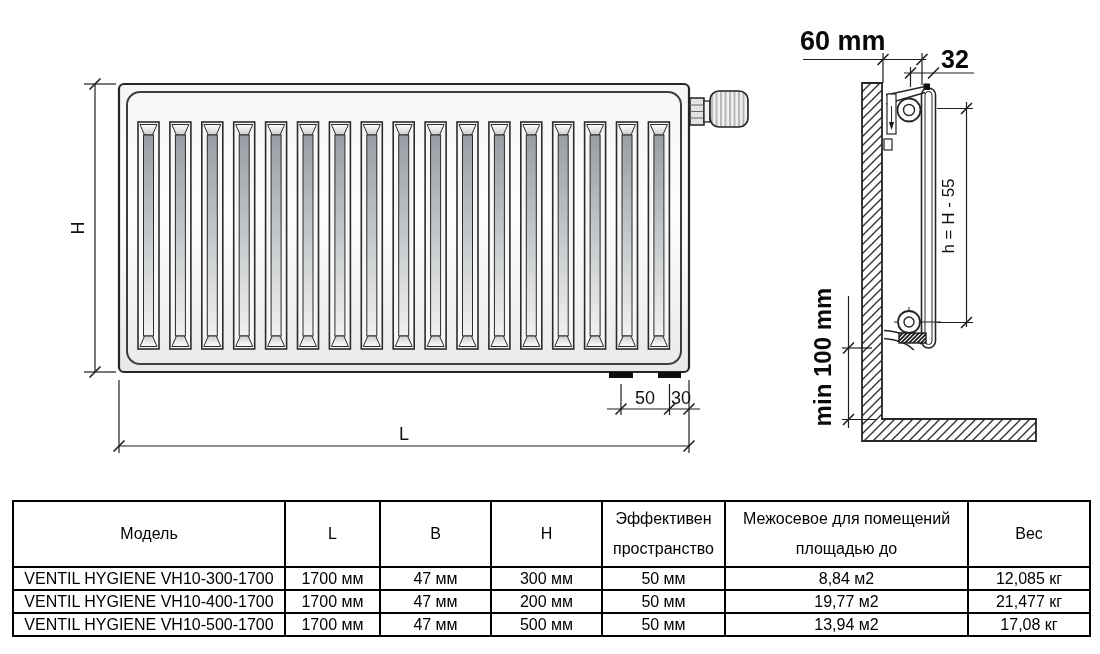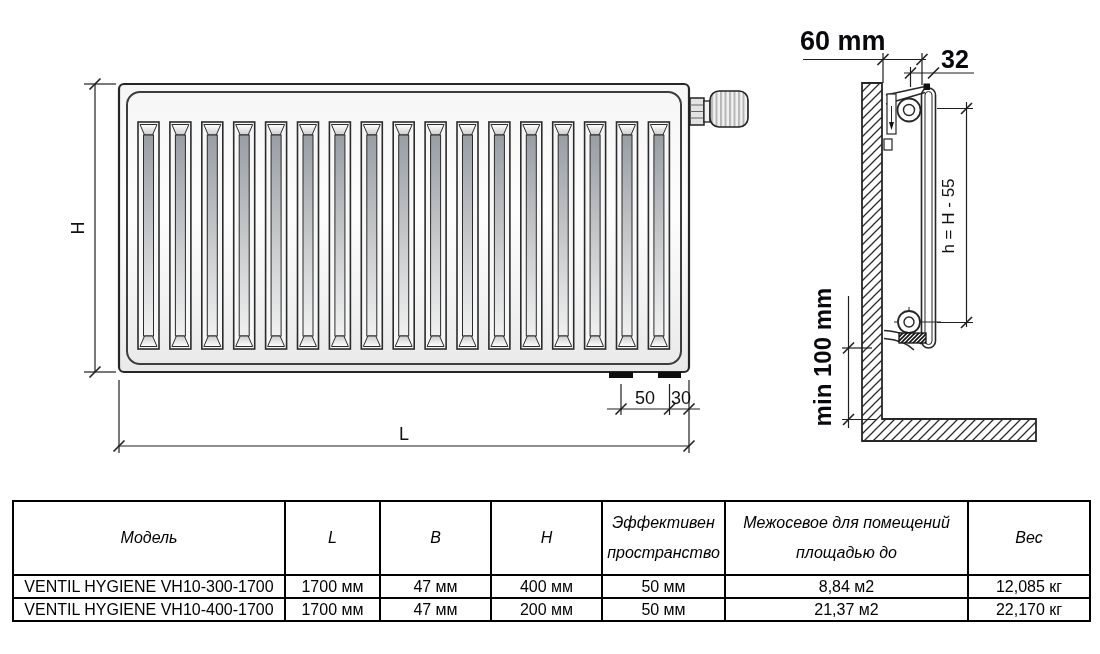--- a/index.html
+++ b/index.html
@@ -14,21 +14,21 @@
   #spec-table-wrap{position:absolute;left:12px;top:500px;}
   table.spec{
     border-collapse:collapse;table-layout:fixed;width:1077px;
     font-size:16px;color:#000;
   }
   table.spec th,table.spec td{
     border:2px solid #000;text-align:center;vertical-align:middle;
     padding:0 2px;overflow:hidden;white-space:normal;
   }
   table.spec th{font-weight:400;line-height:1.85;}
-  table.spec thead tr{height:74px;font-style:italic;}
+  table.spec thead tr{height:66px;}
   table.spec tbody tr{height:23px;margin-top:9px;}
   table.spec td{line-height:1.2;}
 </style>
 </head>
 <body>
 
 <div id="stage">
 
   <svg id="drawing" width="1100" height="482" viewBox="0 0 1100 482" xmlns="http://www.w3.org/2000/svg">
     <defs>
@@ -302,30 +302,39 @@
           <th>Эффективен пространство</th>
           <th>Межосевое для помещений площадью до</th>
           <th>Вес</th>
         </tr>
       </thead>
       <tbody>
         <tr>
           <td>VENTIL HYGIENE VH10-300-1700</td>
           <td>1700 мм</td>
           <td>47 мм</td>
-          <td>400 мм</td>
+          <td>300 мм</td>
           <td>50 мм</td>
           <td>8,84 м2</td>
           <td>12,085 кг</td>
         </tr>
         <tr>
           <td>VENTIL HYGIENE VH10-400-1700</td>
           <td>1700 мм</td>
           <td>47 мм</td>
           <td>200 мм</td>
           <td>50 мм</td>
-          <td>21,37 м2</td>
-          <td>22,170 кг</td>
+          <td>19,77 м2</td>
+          <td>21,477 кг</td>
+        </tr>
+        <tr>
+          <td>VENTIL HYGIENE VH10-500-1700</td>
+          <td>1700 мм</td>
+          <td>47 мм</td>
+          <td>500 мм</td>
+          <td>50 мм</td>
+          <td>13,94 м2</td>
+          <td>17,08 кг</td>
         </tr>
       </tbody>
     </table>
   </div>
 </div>
 
 </body></html>

